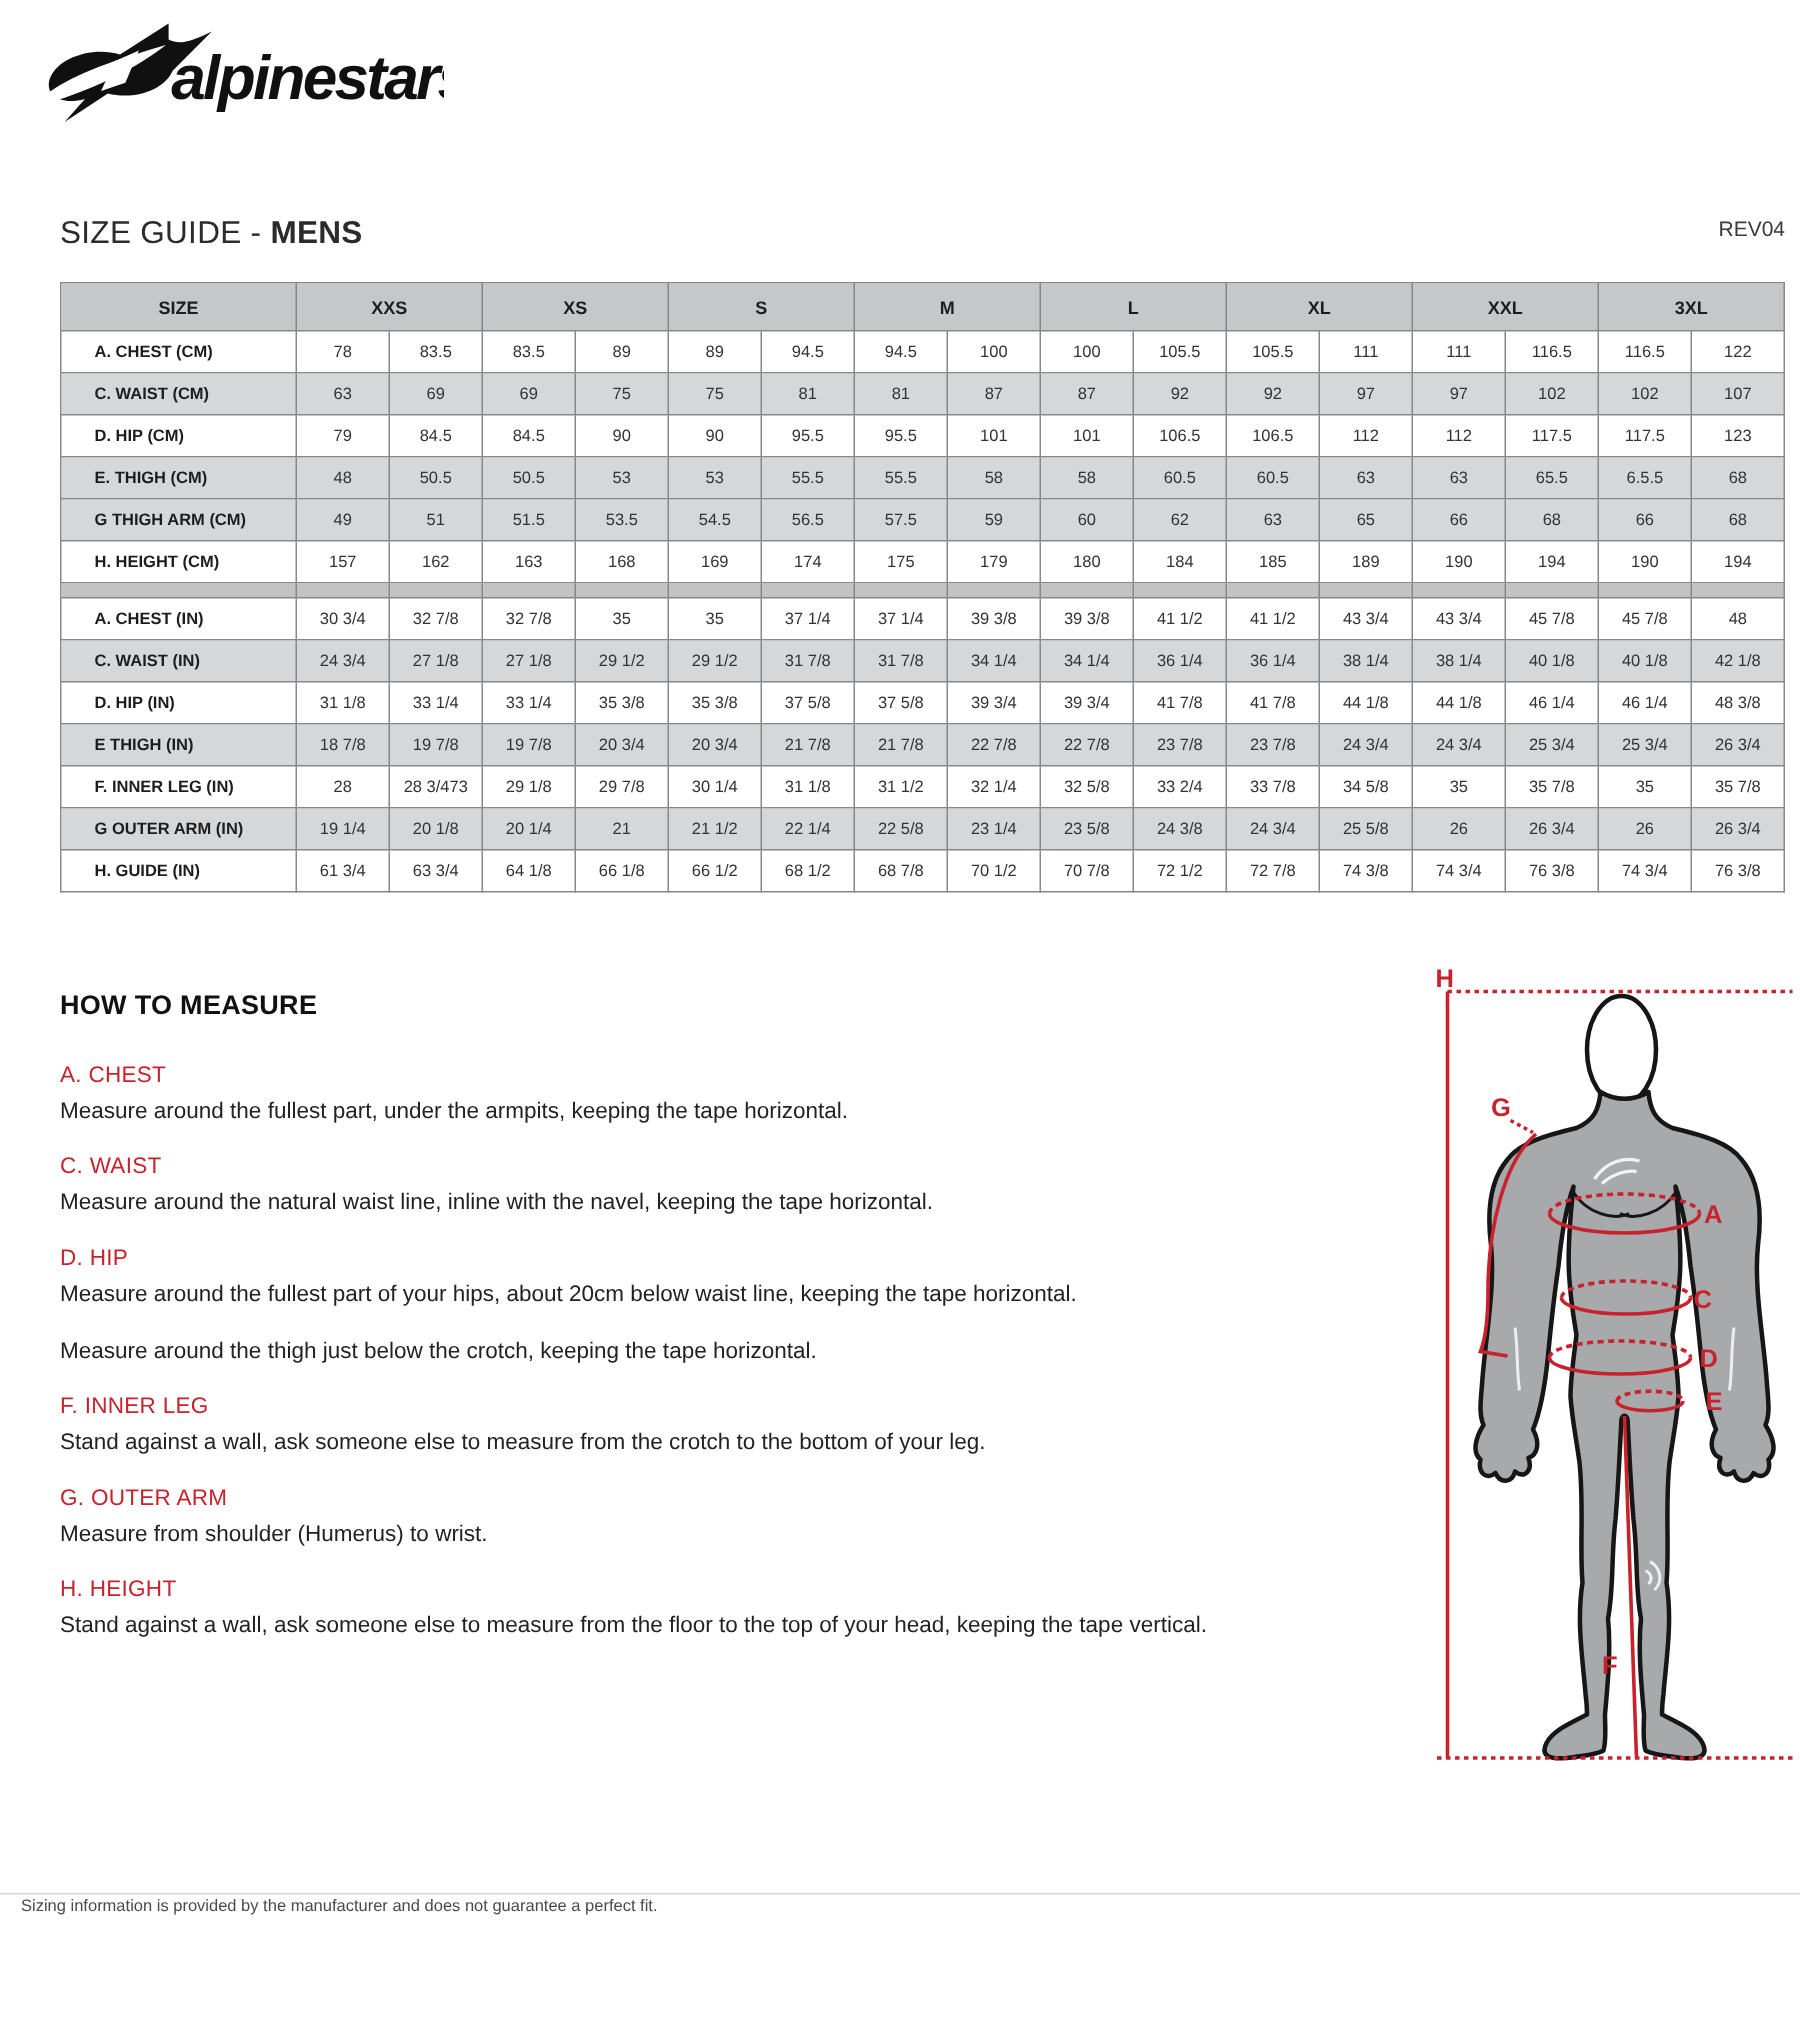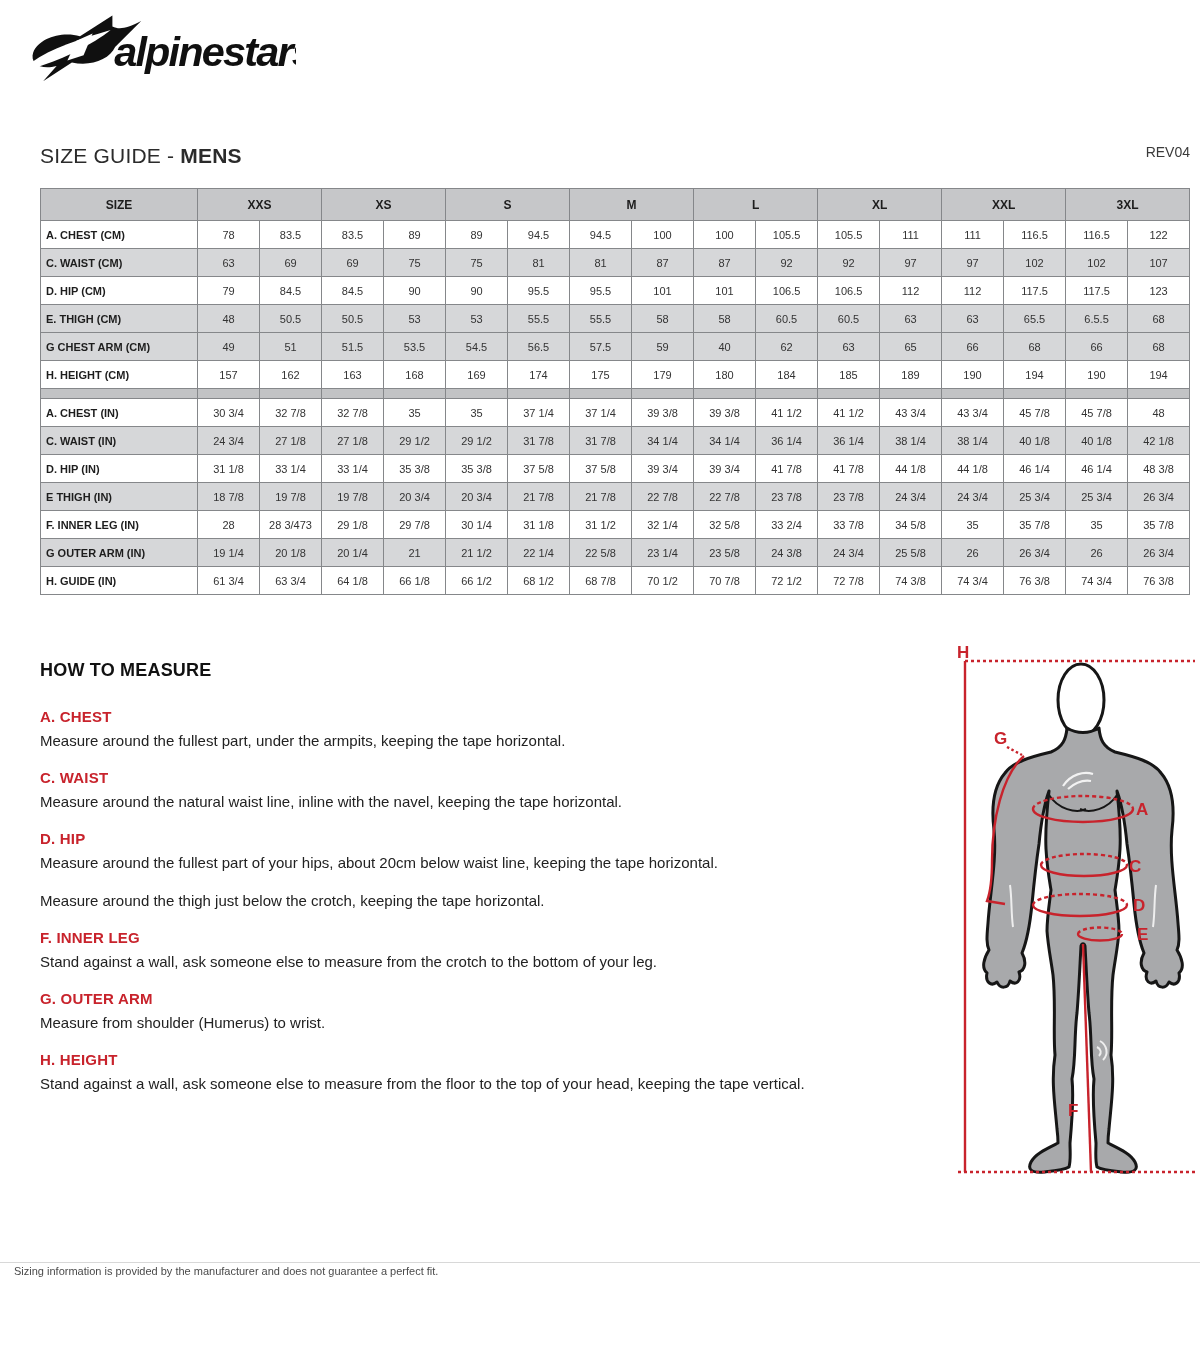--- a/index.html
+++ b/index.html
@@ -9,28 +9,28 @@
 
   .titlebar{position:absolute;left:40px;top:144px;width:1150px;display:flex;justify-content:space-between;align-items:flex-start;}
   .page-title{font-size:21px;font-weight:normal;margin:0;letter-spacing:.2px;color:#2b2b2b;}
   .page-title .bold{font-weight:bold;}
   .revision{font-size:14px;color:#3a3a3a;padding-bottom:2px;}
 
   .size-table-wrap{position:absolute;left:40px;top:188px;width:1150px;}
   table{border-collapse:collapse;table-layout:fixed;width:1150px;font-size:11px;color:#333;border-radius:12px;}
   th,td{border:1px solid #85878a;height:27px;text-align:center;padding:0;font-weight:normal;overflow:hidden;white-space:nowrap;}
   thead th{background:#c6c7c9;font-weight:bold;font-size:12px;height:31px;color:#1d1d1d;}
-  th.row-label{text-align:left;padding-left:5px;font-weight:bold;font-size:11px;color:#1d1d1d;}
+  th.row-label{text-align:left;padding-left:22px;font-weight:bold;font-size:11px;color:#1d1d1d;}
   tr.alt{background:#d6d7d9;}
   tr.sep-row th,tr.sep-row td{height:9px;background:#c2c3c5;}
 
   .measure{position:absolute;left:40px;top:660px;width:880px;}
   .measure-title{font-size:18px;font-weight:bold;color:#111;margin:0 0 27px 0;letter-spacing:.2px;}
   .m-item{margin-bottom:19px;}
-  .m-head{font-size:15px;font-weight:bold;color:#c8232c;margin-bottom:6px;letter-spacing:.2px;}
+  .m-head{font-size:15px;font-weight:normal;color:#c8232c;margin-bottom:6px;letter-spacing:.2px;}
   .m-text{font-size:15px;color:#222;line-height:19px;}
 
   .diagram{position:absolute;left:950px;top:643px;width:250px;height:600px;}
 
   .footer{position:absolute;left:0;top:1262px;width:1200px;border-top:1px solid #d8d8d8;padding:0 0 0 14px;box-sizing:border-box;}
   .footer div{font-size:11px;color:#4a4a4a;line-height:16px;}
 </style>
 </head>
 <body>
 
@@ -138,30 +138,30 @@
           <td>58</td>
           <td>60.5</td>
           <td>60.5</td>
           <td>63</td>
           <td>63</td>
           <td>65.5</td>
           <td>6.5.5</td>
           <td>68</td>
         </tr>
         <tr class="alt">
-          <th class="row-label">G CHEST ARM (CM)</th>
+          <th class="row-label">G THIGH ARM (CM)</th>
           <td>49</td>
           <td>51</td>
           <td>51.5</td>
           <td>53.5</td>
           <td>54.5</td>
           <td>56.5</td>
           <td>57.5</td>
           <td>59</td>
-          <td>40</td>
+          <td>60</td>
           <td>62</td>
           <td>63</td>
           <td>65</td>
           <td>66</td>
           <td>68</td>
           <td>66</td>
           <td>68</td>
         </tr>
         <tr>
           <th class="row-label">H. HEIGHT (CM)</th>

